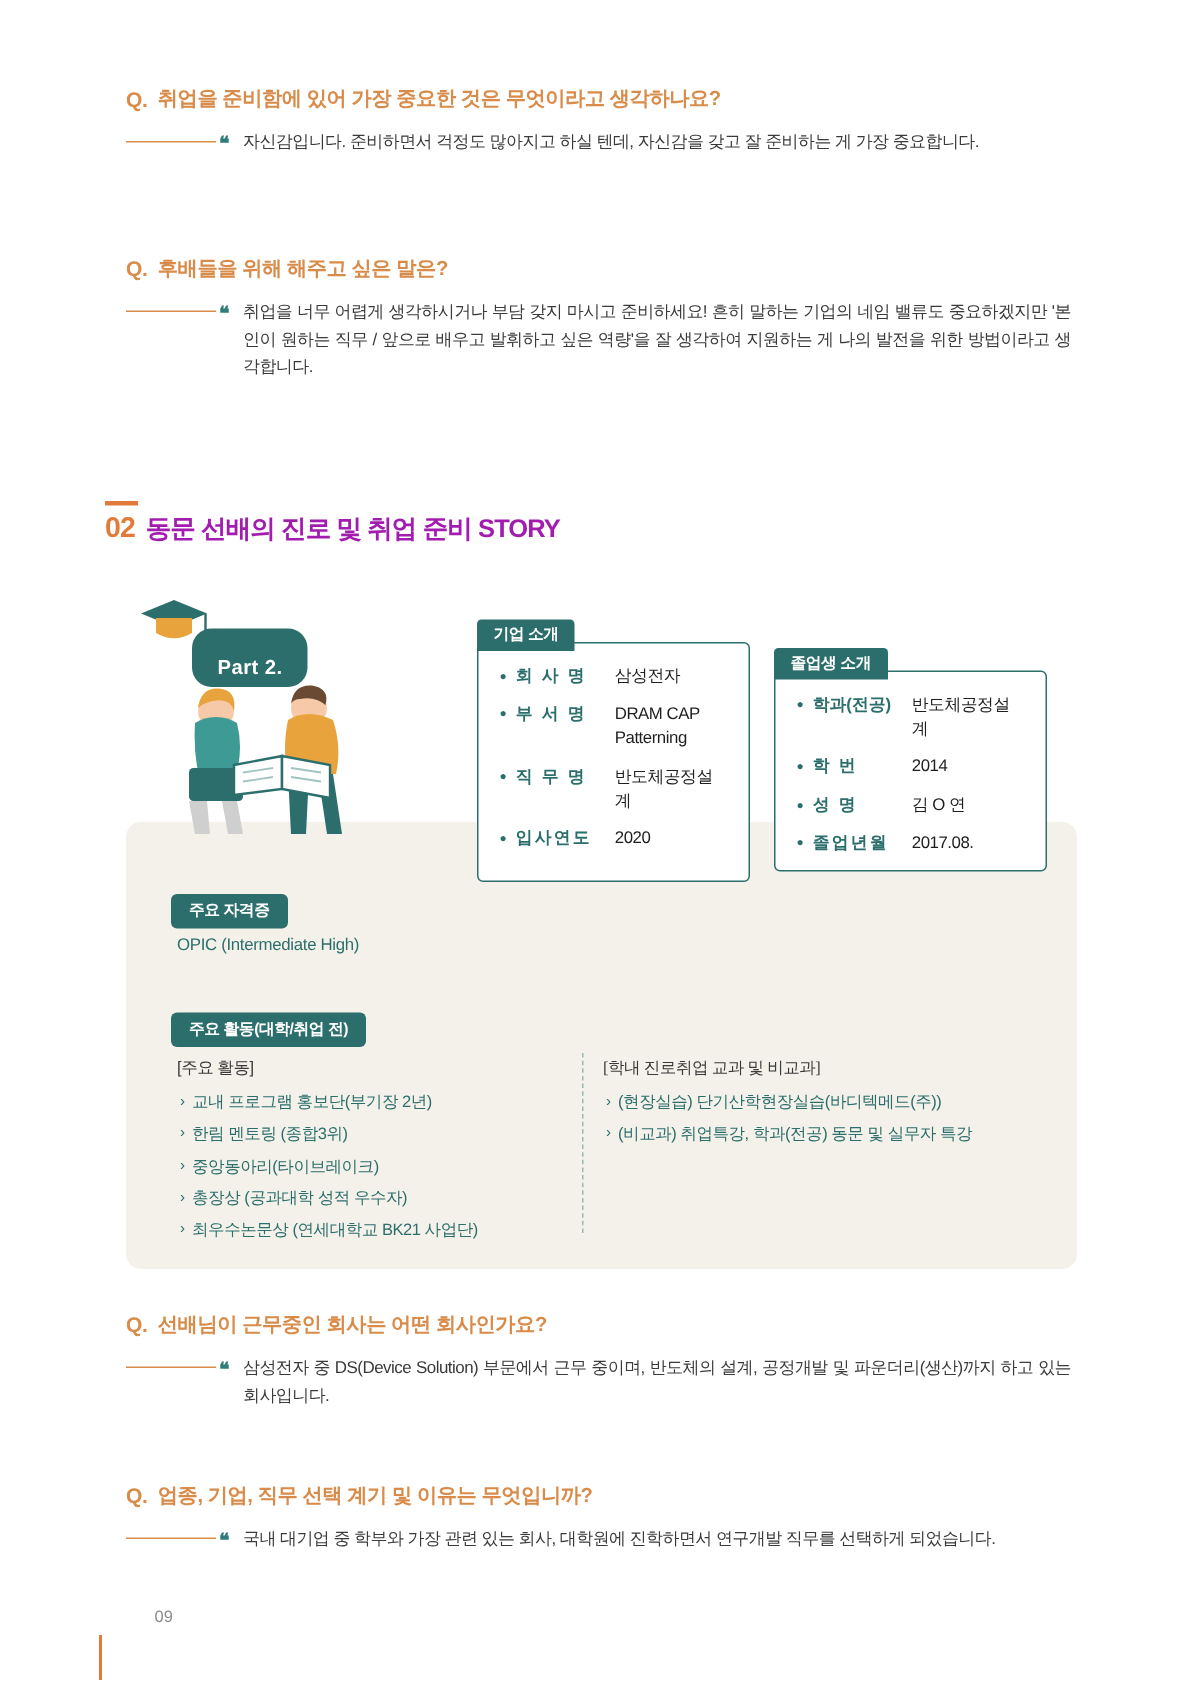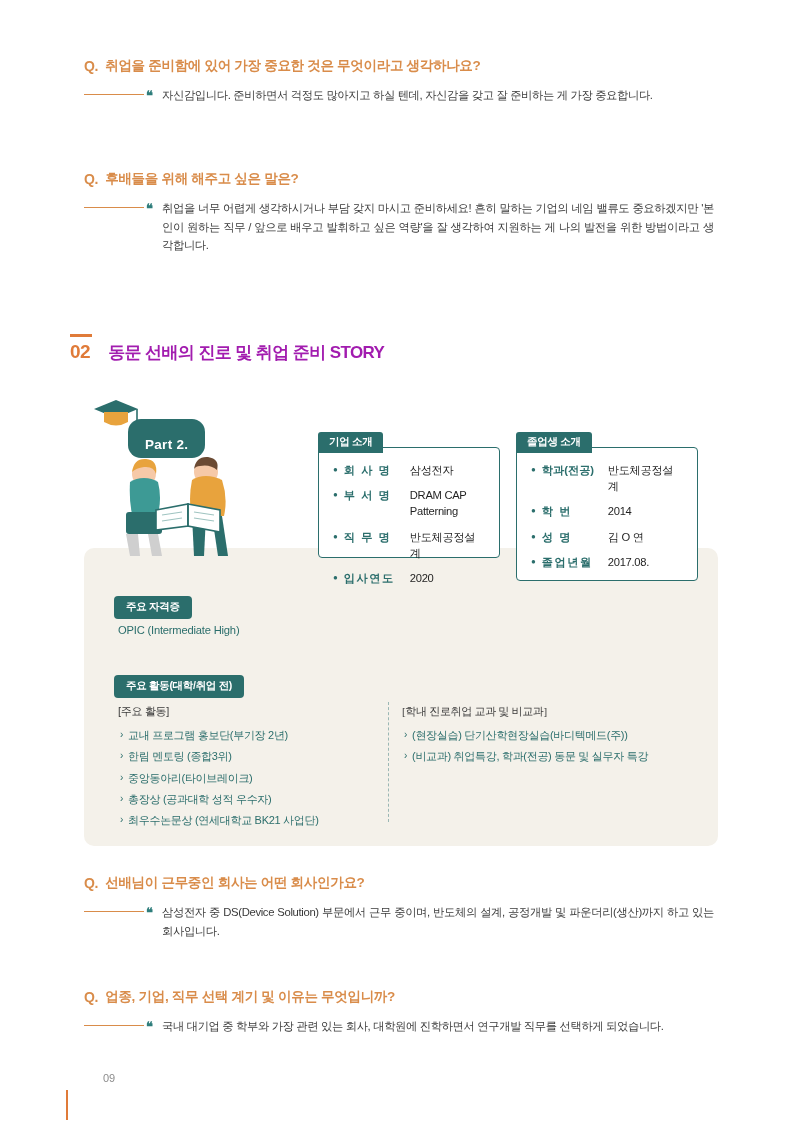--- a/index.html
+++ b/index.html
@@ -60,21 +60,21 @@
   .section-head { position: absolute; left: 70px; top: 334px; }
   .section-head .bar {
     width: 22px; height: 3px; background: #e07b39;
     margin-bottom: 4px;
   }
   .section-head .line {
     display: flex; align-items: baseline;
   }
   .section-head .num {
     color: #e07b39; font-size: 19px; font-weight: bold;
-    margin-right: 18px; letter-spacing: -0.5px;
+    margin-right: 7px; letter-spacing: -0.5px;
   }
   .section-head .title {
     color: #a21caf; font-size: 17px; font-weight: bold;
     letter-spacing: -0.6px;
   }
 
   
   .panel {
     position: absolute;
     left: 84px; top: 548px;
@@ -275,21 +275,21 @@
 
     <path d="M60 58 L92 52 L92 74 L60 78 Z" fill="#ffffff" stroke="#2b6e6c" stroke-width="1.6"></path>
     <path d="M92 52 L124 58 L124 80 L92 74 Z" fill="#ffffff" stroke="#2b6e6c" stroke-width="1.6"></path>
     <line x1="92" y1="52" x2="92" y2="74" stroke="#2b6e6c" stroke-width="1.4"></line>
     <line x1="66" y1="63" x2="86" y2="60" stroke="#9fc4c1" stroke-width="1.2"></line>
     <line x1="66" y1="69" x2="86" y2="66" stroke="#9fc4c1" stroke-width="1.2"></line>
     <line x1="98" y1="60" x2="118" y2="63" stroke="#9fc4c1" stroke-width="1.2"></line>
     <line x1="98" y1="66" x2="118" y2="69" stroke="#9fc4c1" stroke-width="1.2"></line>
   </svg>
 
-  <div class="info-card" style="left:318px; top:447px; width:182px; height:111px;">
+  <div class="info-card" style="left:318px; top:428px; width:182px; height:160px;">
     <div class="card-tab">기업 소개</div>
     <div class="card-body">
       <div class="kv-row">
         <span class="kv-bullet">●</span>
         <span class="kv-key">회 사 명</span>
         <span class="kv-val">삼성전자</span>
       </div>
       <div class="kv-row">
         <span class="kv-bullet">●</span>
         <span class="kv-key">부 서 명</span>

